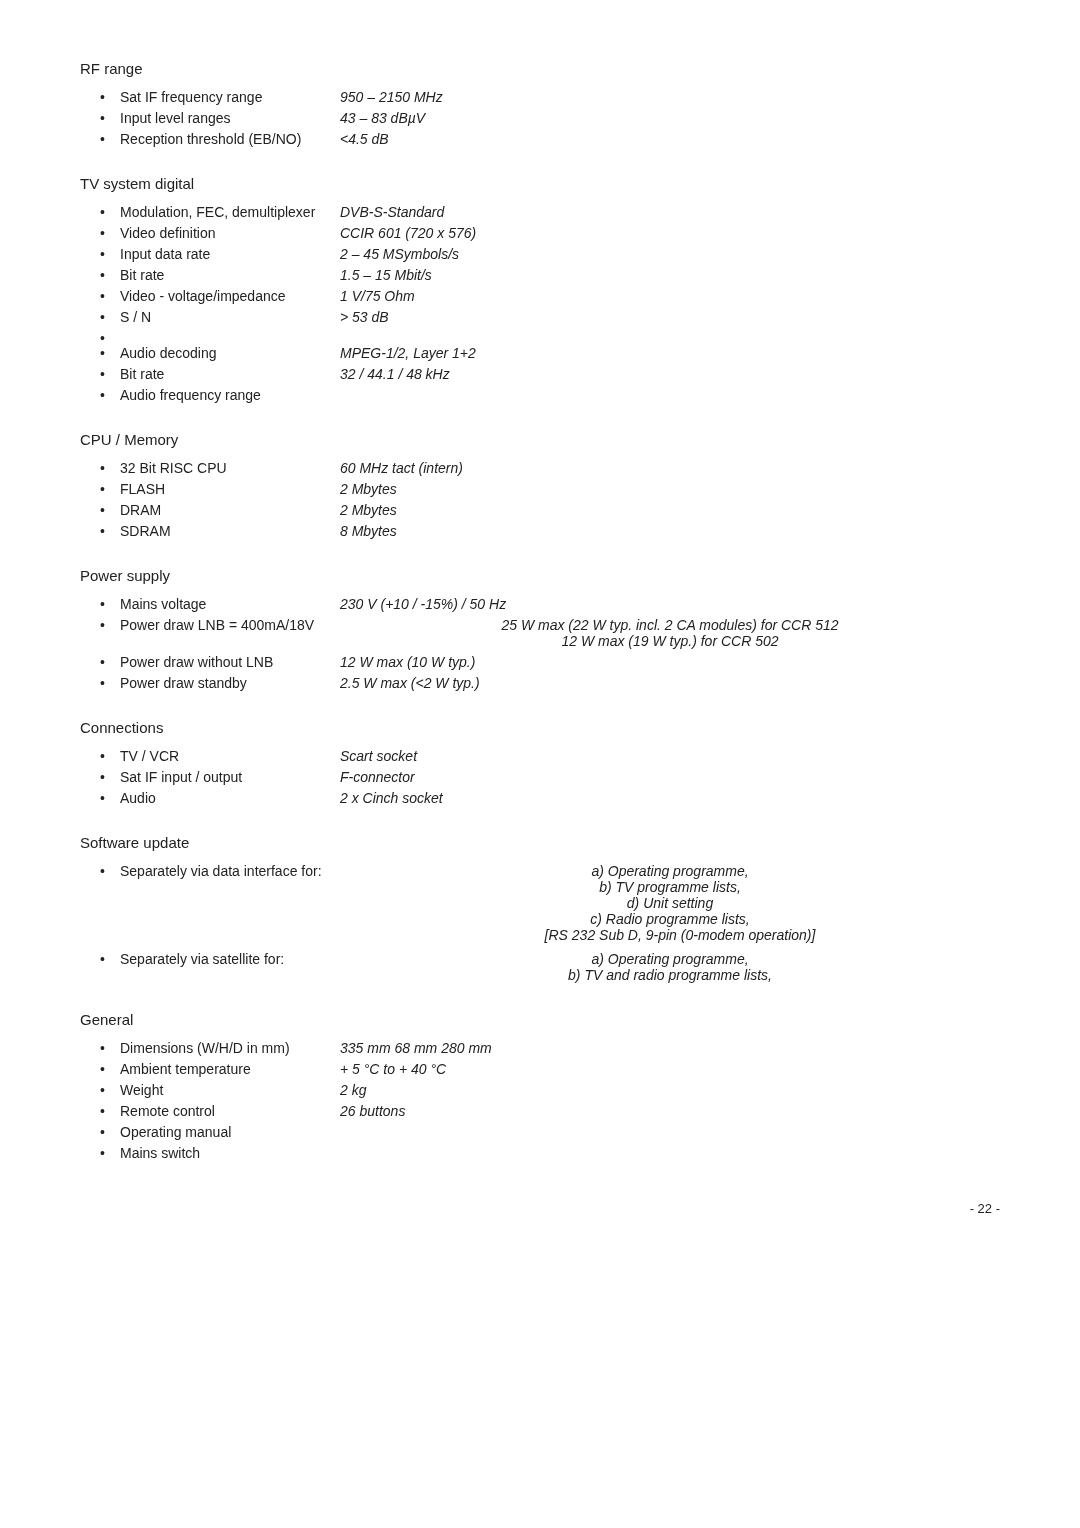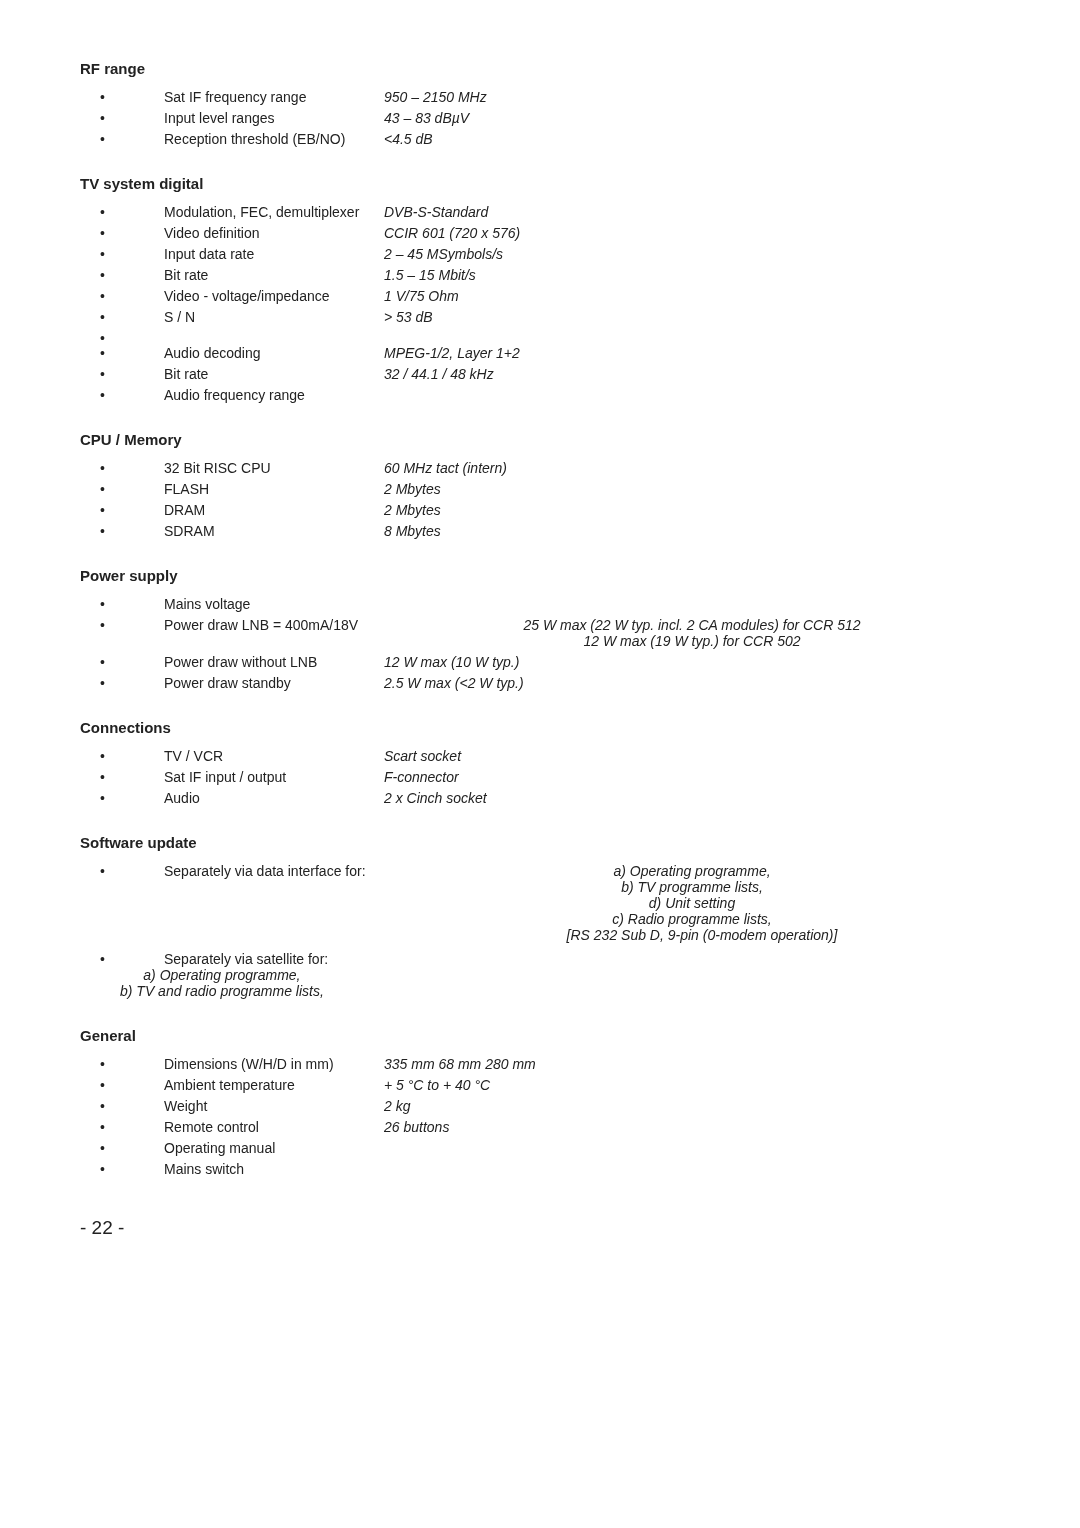--- a/index.html
+++ b/index.html
@@ -9,21 +9,21 @@
       color: #222;
       background: #fff;
       width: 1080px;
       min-height: 1528px;
       padding: 60px 80px 60px 80px;
     }
     .section {
       margin-bottom: 28px;
     }
     .section-title {
-      font-weight: bold;
+      font-weight: normal;
       font-size: 15px;
       margin-bottom: 12px;
     }
     .spec-list {
       list-style: none;
       padding: 0;
       margin-left: 20px;
     }
     .spec-list li {
       display: flex;
@@ -34,35 +34,34 @@
     }
     .spec-list li::before {
       content: "•";
       position: absolute;
       left: 0;
       top: 0;
     }
     .spec-label {
       min-width: 220px;
       flex-shrink: 0;
-      margin-left: 44px;
     }
     .spec-value {
       flex: 1;
       font-style: italic;
     }
     .spec-value.multiline {
       display: flex;
       flex-direction: column;
       align-items: center;
     }
     .page-number {
-      text-align: left;
+      text-align: right;
       margin-top: 40px;
-      font-size: 19px;
+      font-size: 13px;
     }
   </style>
 </head>
 <body>
 
 <div>
 
   <div class="section">
     <div class="section-title">RF range</div>
     <ul class="spec-list">
@@ -145,20 +144,21 @@
         <span class="spec-value">8 Mbytes</span>
       </li>
     </ul>
   </div>
 
   <div class="section">
     <div class="section-title">Power supply</div>
     <ul class="spec-list">
       <li>
         <span class="spec-label">Mains voltage</span>
+        <span class="spec-value">230 V (+10 / -15%)  /  50 Hz</span>
       </li>
       <li>
         <span class="spec-label">Power draw LNB = 400mA/18V</span>
         <span class="spec-value multiline">
           <span>25 W max (22 W  typ. incl. 2 CA modules) for CCR 512</span>
           <span>12 W max (19 W typ.) for CCR 502</span>
         </span>
       </li>
       <li>
         <span class="spec-label">Power draw without LNB</span>
@@ -195,21 +195,21 @@
       <li>
         <span class="spec-label">Separately via data interface for:</span>
         <span class="spec-value multiline">
           <span>a)  Operating programme,</span>
           <span>b)  TV programme lists,</span>
           <span>d)  Unit setting</span>
           <span>c)  Radio programme lists,</span>
           <span style="padding-left:20px;">[RS 232 Sub D, 9-pin (0-modem operation)]</span>
         </span>
       </li>
-      <li style="margin-top:8px;flex-direction:column;">
+      <li style="margin-top:8px;">
         <span class="spec-label">Separately via satellite for:</span>
         <span class="spec-value multiline">
           <span>a) Operating programme,</span>
           <span>b)  TV and radio programme lists,</span>
         </span>
       </li>
     </ul>
   </div>
 
   <div class="section">

